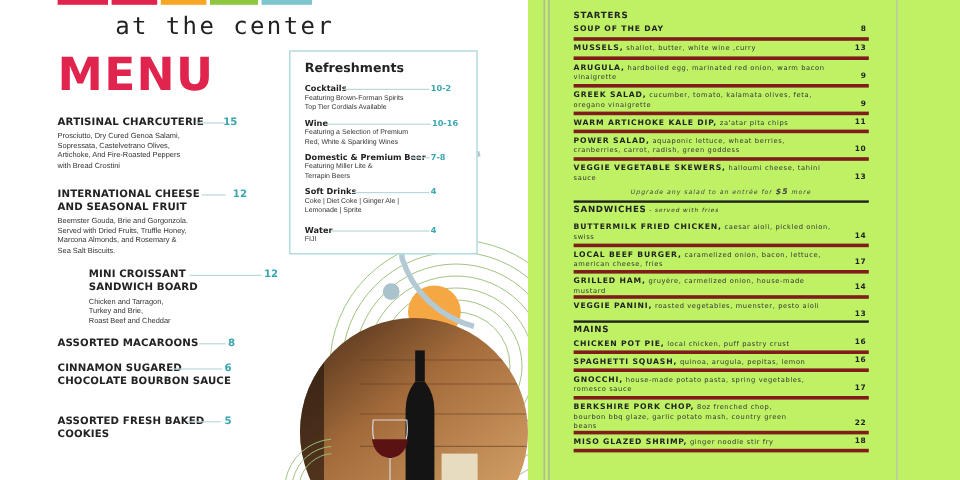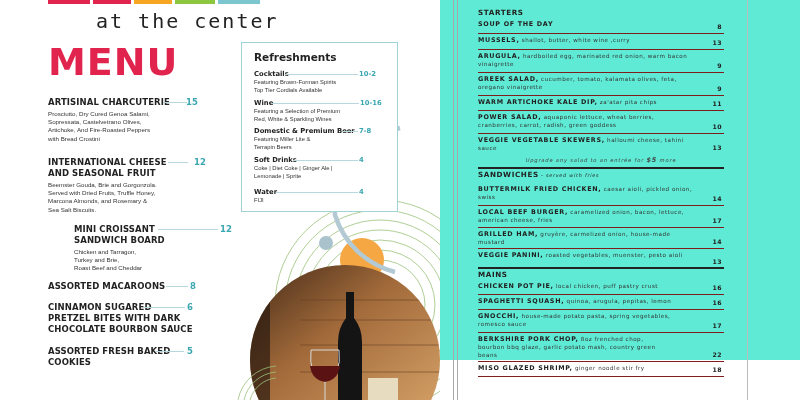--- a/index.html
+++ b/index.html
@@ -24,27 +24,27 @@
   .refresh-title { position: absolute; left: 12px; top: 8px; font-family: "DejaVu Sans", sans-serif; font-weight: bold; font-size: 10.5px; color: #222; text-align: right; }
   .drink { position: absolute; left: 12px; width: 140px; }
   .drink-head { font-family: "DejaVu Sans", sans-serif; font-weight: bold; font-size: 6.8px; color: #222; line-height: 9px; }
   .drink-desc { font-size: 5.8px; line-height: 7.6px; color: #333; }
   .drink-price { position: absolute; font-family: "DejaVu Sans", sans-serif; font-weight: bold; font-size: 6.8px; color: #3aa6b0; top: 0; }
 
   
   .deco { position: absolute; left: 0; top: 0; width: 440px; height: 400px; pointer-events: none; }
 
   
-  .right-page { position: absolute; left: 440px; top: 0; width: 360px; height: 360px; background: #5eead4; }
+  .right-page { position: absolute; left: 440px; top: 0; width: 360px; height: 400px; background: #bef264; }
   .rp-edge1 { position: absolute; left: 13px; top: 0; width: 1px; height: 400px; background: #aaa; }
   .rp-edge2 { position: absolute; left: 17px; top: 0; width: 1px; height: 400px; background: #aaa; }
   .rp-edge3 { position: absolute; left: 307px; top: 0; width: 1px; height: 400px; background: #bbb; }
   .rp-content { position: absolute; left: 38px; top: 0; width: 246px; font-family: "DejaVu Sans", sans-serif; color: #222; }
   .section-title { position: absolute; left: 0; font-weight: bold; font-size: 7.2px; letter-spacing: 0.6px; }
-  .r-item { position: absolute; left: 0; width: 246px; border-bottom: 1px solid #7f1d1d; }
+  .r-item { position: absolute; left: 0; width: 246px; border-bottom: 3px solid #7f1d1d; }
   .r-item.noborder { border-bottom: none; }
   .r-text { font-size: 5.6px; line-height: 8px; letter-spacing: 0.5px; width: 215px; color: #333; }
   .r-name { font-weight: bold; font-size: 6.4px; letter-spacing: 0.7px; color: #222; }
   .r-price { position: absolute; right: 2px; bottom: 3px; font-weight: bold; font-size: 6.2px; letter-spacing: 0.5px; color: #222; }
   .thick-rule { position: absolute; left: 0; width: 246px; height: 2px; background: #222; }
   .upgrade-note { position: absolute; left: 0; width: 246px; text-align: center; font-style: italic; font-size: 5.2px; letter-spacing: 0.8px; color: #444; }
   .upgrade-note b { font-size: 6.5px; font-style: italic; }
   .sub-note { font-style: italic; font-weight: normal; font-size: 4.8px; letter-spacing: 0.8px; }
 </style>
 </head>
@@ -168,21 +168,20 @@
 
   <div class="food-item" style="top:281px;">
     <div class="food-head">ASSORTED MACAROONS</div>
     <div class="leader" style="left:118px;top:5px;width:22px;"></div>
     <div class="price" style="left:142px;top:0;">8</div>
   </div>
 
   <div class="food-item" style="top:302px;">
     <div class="food-head">
       <div>CINNAMON SUGARED</div>
-      <div>PRETZEL BITES WITH DARK</div>
       <div>CHOCOLATE BOURBON SAUCE</div>
     </div>
     <div class="leader" style="left:95px;top:5px;width:42px;"></div>
     <div class="price" style="left:139px;top:0;">6</div>
   </div>
 
   <div class="food-item" style="top:346px;">
     <div class="food-head">
       <div>ASSORTED FRESH BAKED</div>
       <div>COOKIES</div>

